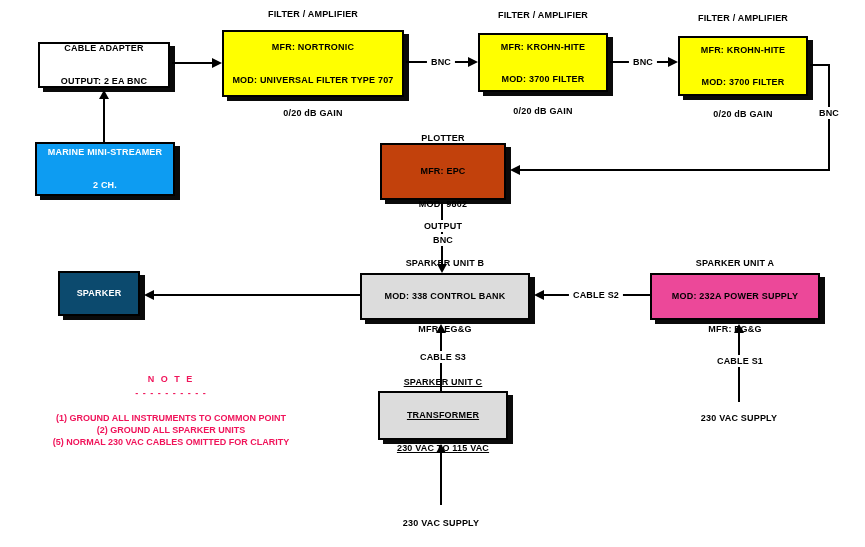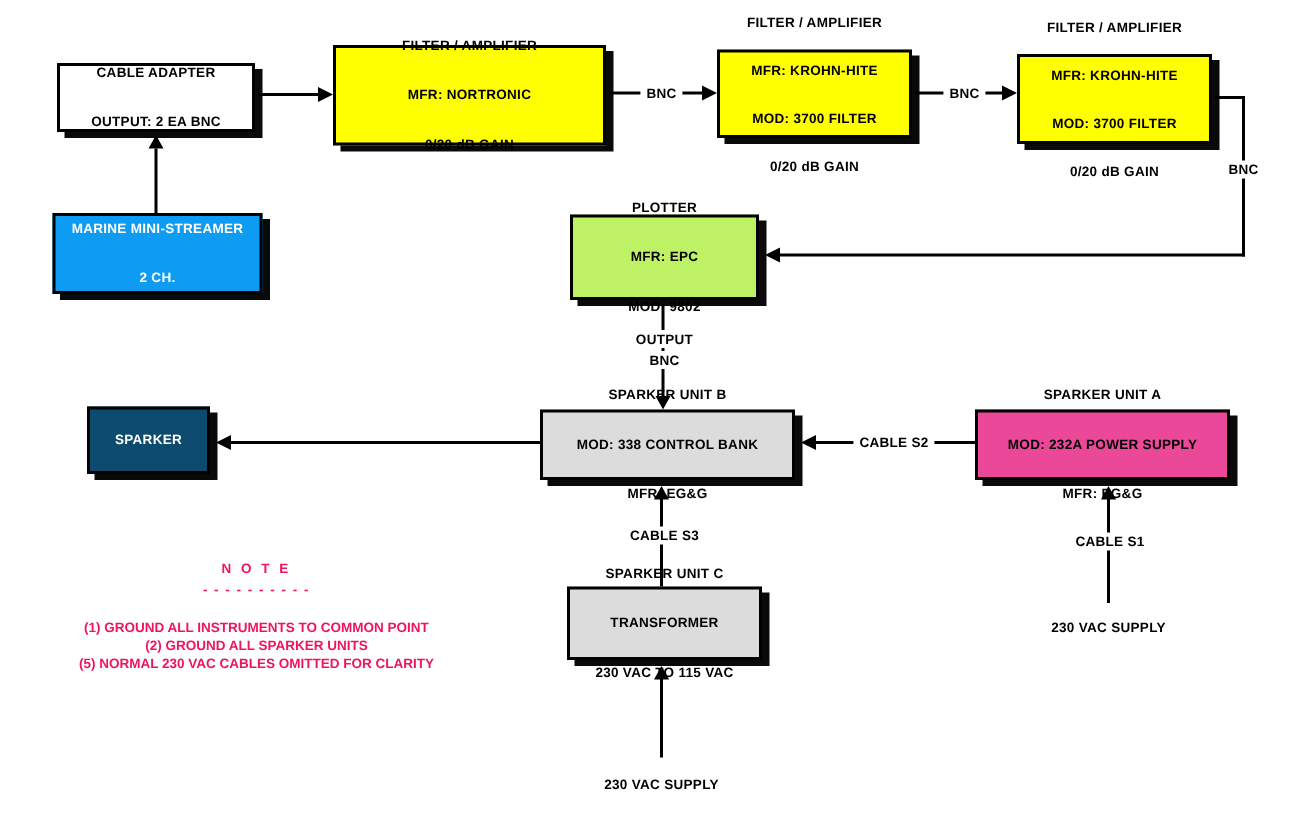--- a/index.html
+++ b/index.html
@@ -42,20 +42,21 @@
 <div id="stage">
 
   <div class="box" style="left: 38px; top: 42px; width: 132px; height: 46px; background: rgb(255, 255, 255);">
     <span>CABLE ADAPTER</span>
     <span>OUTPUT: 2 EA BNC</span>
   </div>
 
   <div class="box" style="left: 222px; top: 30px; width: 182px; height: 67px; background: rgb(255, 255, 0);">
     <span>FILTER / AMPLIFIER</span>
     <span>MFR: NORTRONIC</span>
+    <span>MOD: UNIVERSAL FILTER TYPE 707</span>
     <span>0/20 dB GAIN</span>
   </div>
 
   <div class="box" style="left: 478px; top: 33px; width: 130px; height: 59px; line-height: 12px; background: rgb(255, 255, 0);">
     <span>FILTER / AMPLIFIER</span>
     <span>MFR: KROHN-HITE</span>
     <span>MOD: 3700 FILTER</span>
     <span>0/20 dB GAIN</span>
   </div>
 
@@ -64,21 +65,21 @@
     <span>MFR: KROHN-HITE</span>
     <span>MOD: 3700 FILTER</span>
     <span>0/20 dB GAIN</span>
   </div>
 
   <div class="box white-text" style="left: 35px; top: 142px; width: 140px; height: 54px; background: rgb(13, 156, 242);">
     <span>MARINE MINI-STREAMER</span>
     <span>2 CH.</span>
   </div>
 
-  <div class="box" style="left: 380px; top: 143px; width: 126px; height: 57px; background: #bef264;">
+  <div class="box" style="left: 380px; top: 143px; width: 126px; height: 57px; background: #c2410c;">
     <span>PLOTTER</span>
     <span>MFR: EPC</span>
     <span>MOD: 9802</span>
   </div>
 
   <div class="box white-text" style="left: 58px; top: 271px; width: 82px; height: 45px; background: #0c4a6e;">
     <span>SPARKER</span>
   </div>
 
   <div class="box" style="left: 360px; top: 273px; width: 170px; height: 47px; background: rgb(220, 220, 220);">
@@ -86,21 +87,21 @@
     <span>MOD: 338 CONTROL BANK</span>
     <span>MFR: EG&amp;G</span>
   </div>
 
   <div class="box" style="left: 650px; top: 273px; width: 170px; height: 47px; background: #ec4899;">
     <span>SPARKER UNIT A</span>
     <span>MOD: 232A POWER SUPPLY</span>
     <span>MFR: EG&amp;G</span>
   </div>
 
-  <div class="box" style="left: 378px; top: 391px; width: 130px; height: 49px; background: rgb(220, 220, 220);">
+  <div class="box" style="left: 378px; top: 391px; width: 130px; height: 49px; background: rgb(220, 220, 220); text-decoration: underline;">
     <span>SPARKER UNIT C</span>
     <span>TRANSFORMER</span>
     <span>230 VAC TO 115 VAC</span>
   </div>
 
   <div class="vline" style="left:103px;top:99px;height:43px"></div>
   <div class="ar ar-up" style="left:99px;top:90px"></div>
 
   <div class="hline" style="left:172px;top:62px;width:42px"></div>
   <div class="ar ar-right" style="left:212px;top:58px"></div>

